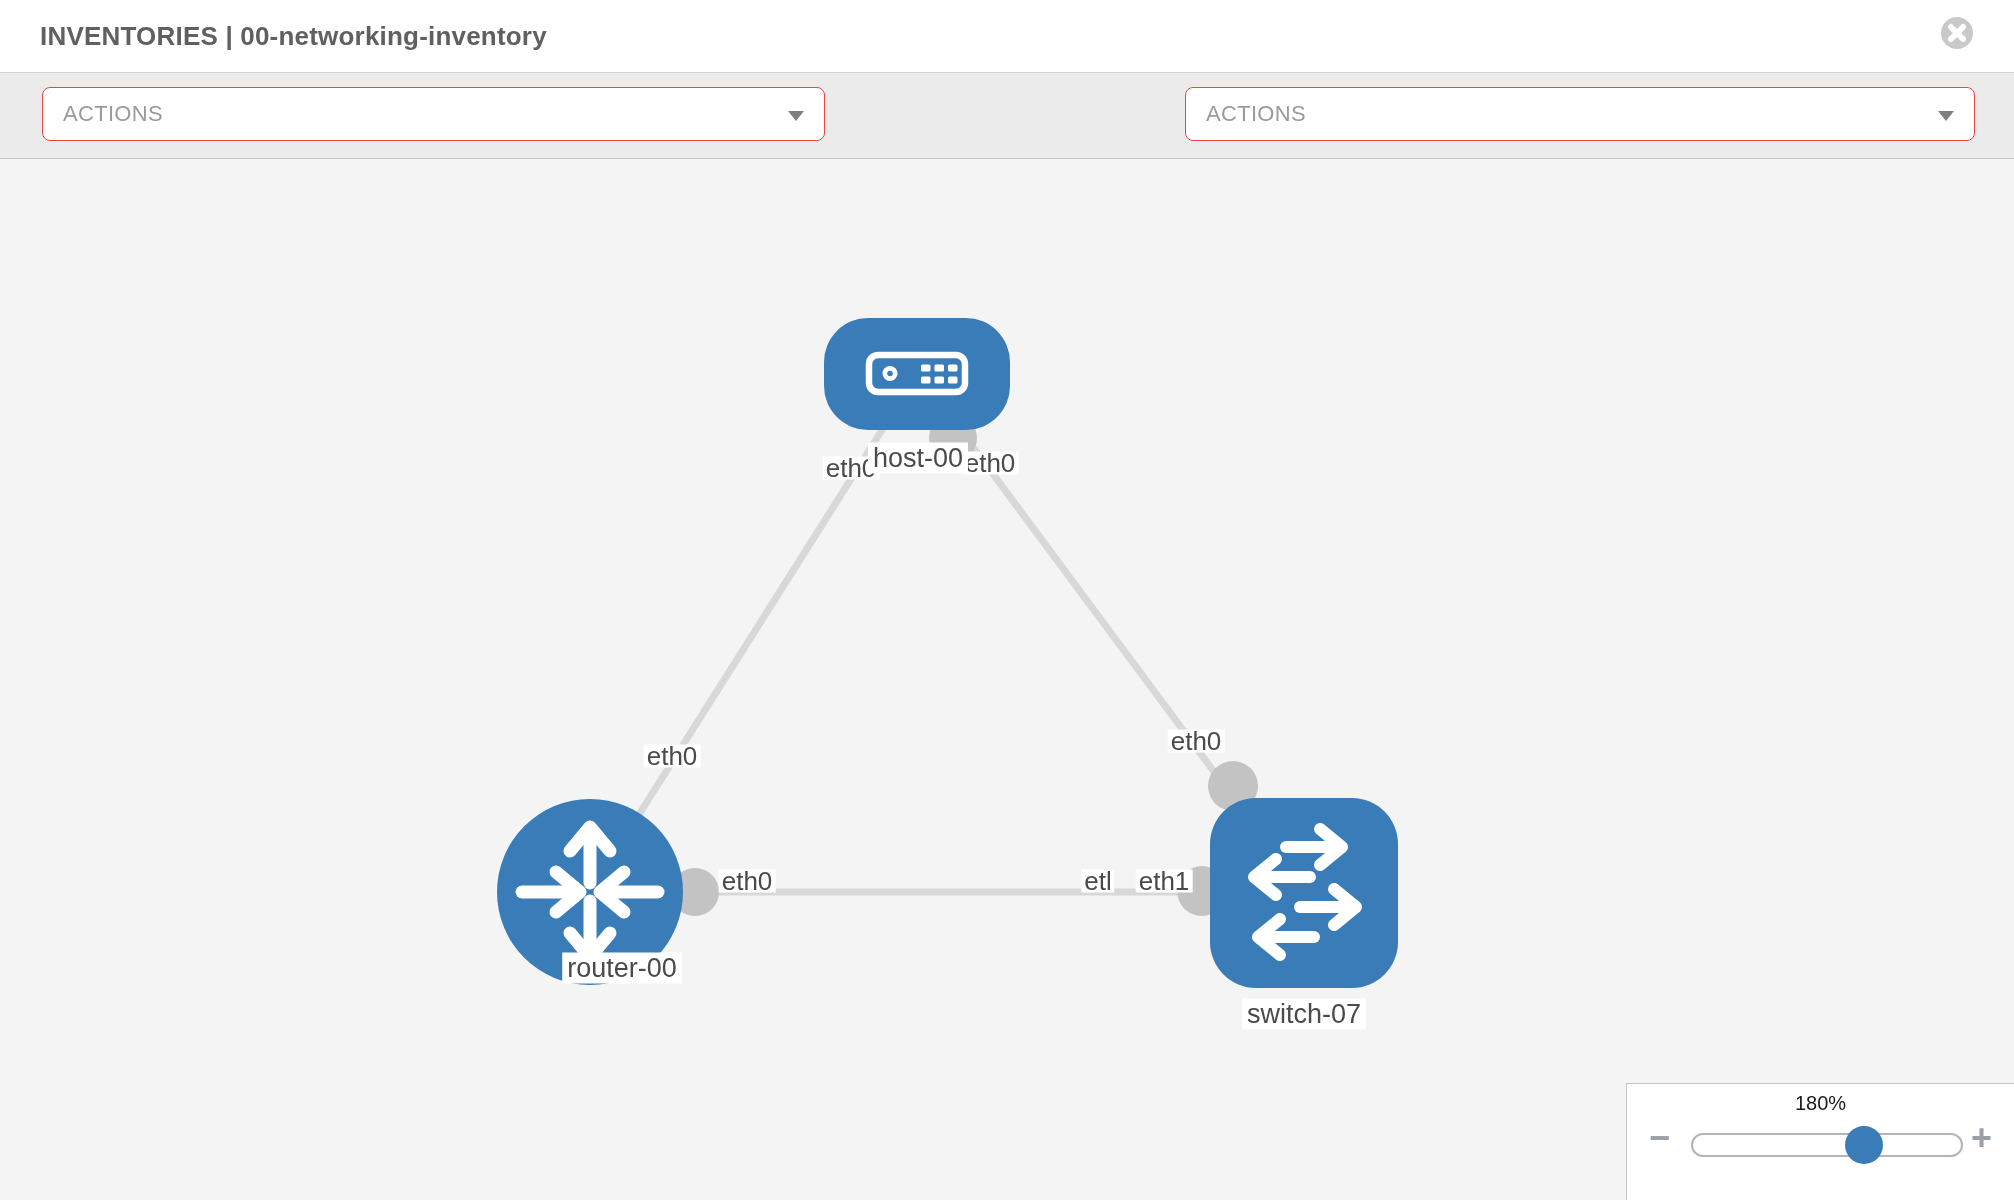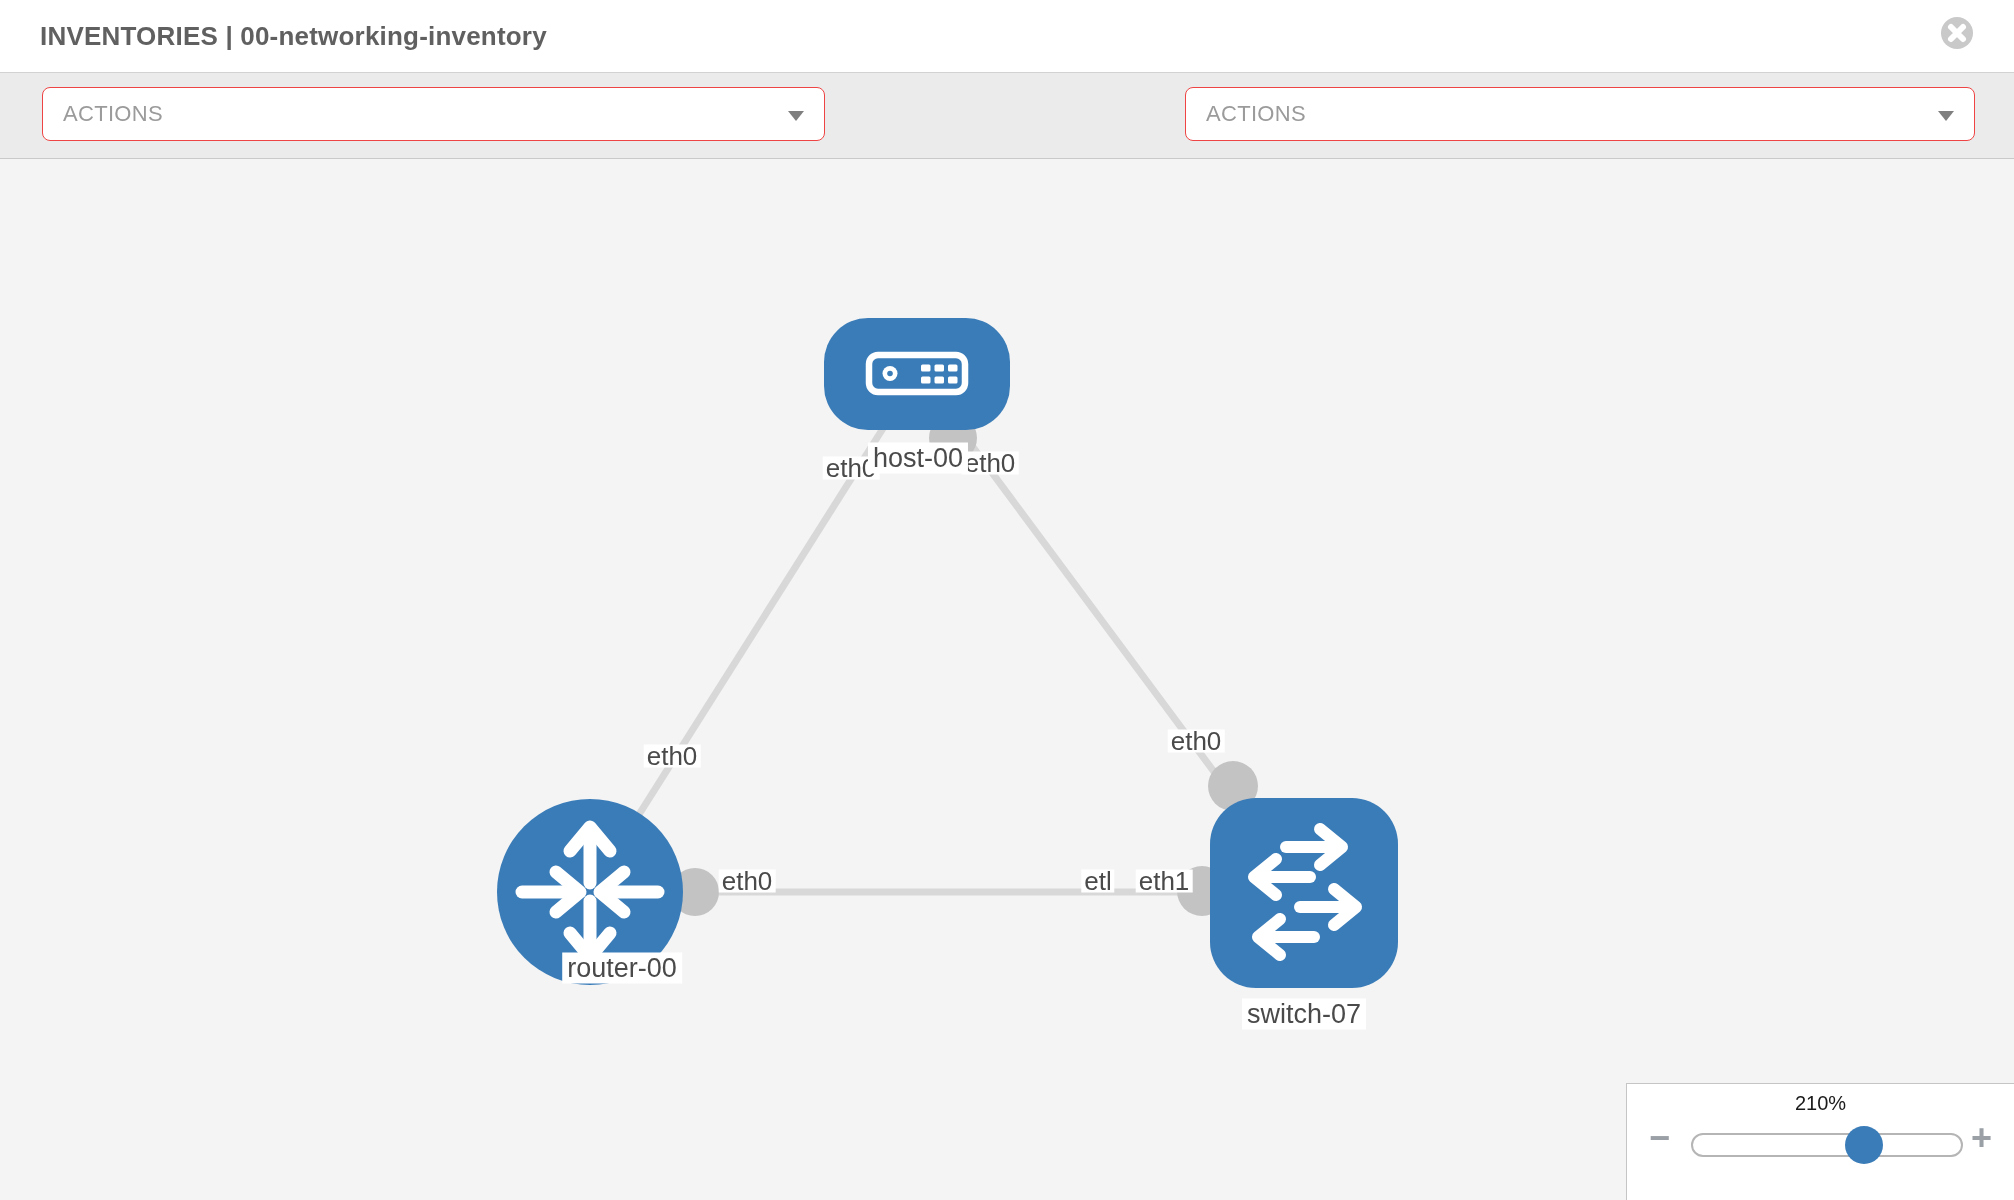--- a/index.html
+++ b/index.html
@@ -160,21 +160,21 @@
     <div class="chip iface-chip" style="left:747px;top:722px;">eth0</div>
     <div class="chip iface-chip" style="left:1098px;top:722px;z-index:1;">etl</div>
     <div class="chip iface-chip" style="left:1136px;top:722px;z-index:2;margin-left:28px;">eth1</div>
 
     <div class="chip node-chip" style="left:918px;top:299px;">host-00</div>
     <div class="chip node-chip" style="left:590px;top:809px;margin-left:32px;">router-00</div>
     <div class="chip node-chip" style="left:1304px;top:855px;">switch-07</div>
   </div>
 
   <div class="zoom-panel">
-    <div class="zoom-level">210%</div>
+    <div class="zoom-level">180%</div>
     <div class="zoom-minus">−</div>
     <div class="zoom-track">
       <div class="zoom-thumb"></div>
     </div>
     <div class="zoom-plus">+</div>
   </div>
 
 </div>
 
 </body></html>

